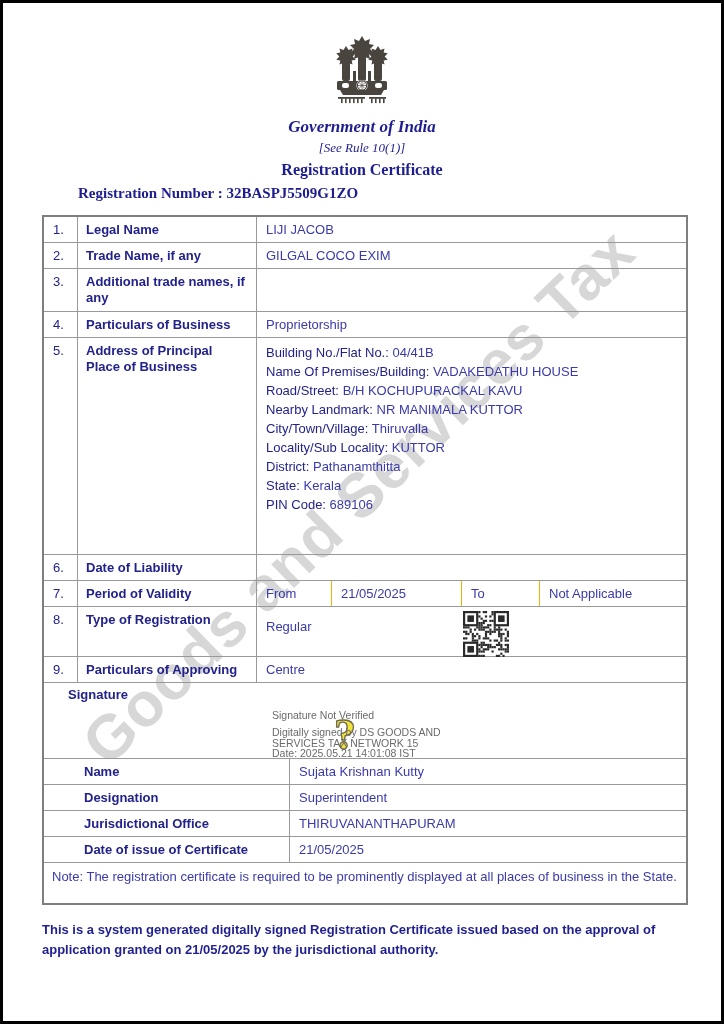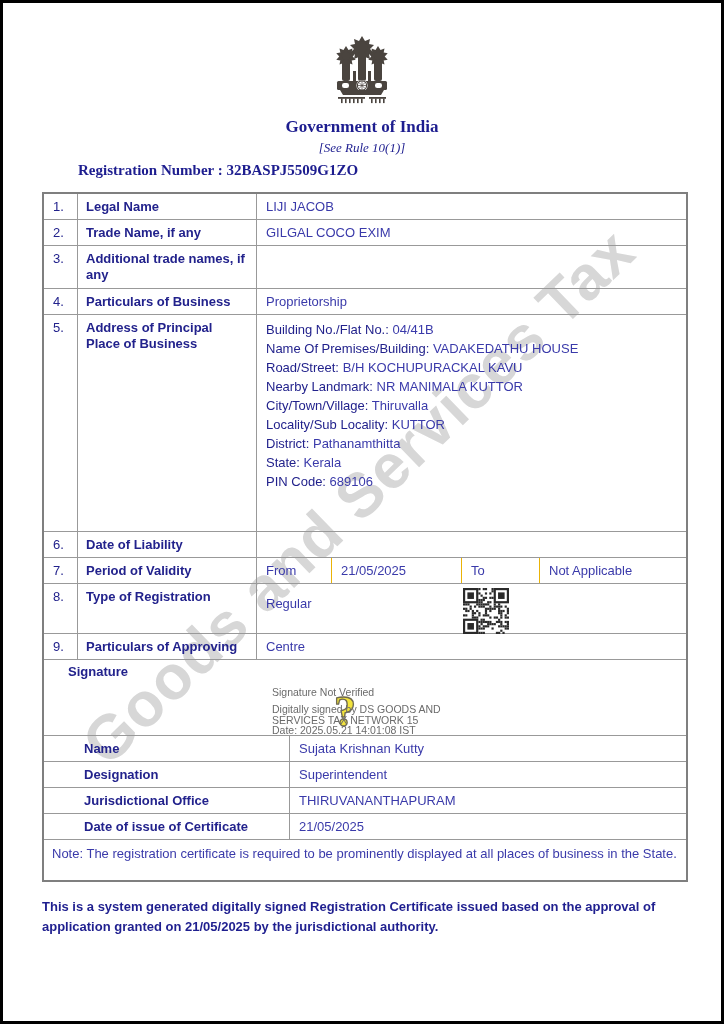--- a/index.html
+++ b/index.html
@@ -12,21 +12,21 @@
   .watermark{
     position:absolute;left:-65px;top:458px;width:840px;text-align:center;
     font-size:62px;font-weight:bold;color:#d7d7d7;
     transform:rotate(-44deg);white-space:nowrap;z-index:0;
     letter-spacing:1px;user-select:none;
   }
   .content{position:relative;z-index:1;}
   
   .header{text-align:center;padding-top:30px;color:#1d1d8f;}
   .emblem{display:inline-block;}
-  .h-gov{font-family:"Liberation Serif",serif;font-weight:bold;font-size:17px;margin-top:6px;}
+  .h-gov{font-family:"Liberation Serif",serif;font-weight:bold;font-size:17px;margin-top:6px;font-style:italic;}
   .h-form{font-family:"Liberation Serif",serif;font-weight:bold;font-size:15px;margin-top:4px;}
   .h-rule{font-family:"Liberation Serif",serif;font-style:italic;font-size:13px;margin-top:3px;}
   .h-title{font-family:"Liberation Serif",serif;font-weight:bold;font-size:16px;margin-top:5px;}
   .h-regnum{font-family:"Liberation Serif",serif;font-weight:bold;font-size:15px;
     text-align:left;padding-left:75px;margin-top:6px;color:#1d1d8f;}
   
   .tbl{margin:13px 33px 0 39px;border:2px solid #7f7f7f;font-size:13px;}
   .row{display:flex;border-top:1px solid #999;}
   .row:first-child{border-top:none;}
   .c-num{width:34px;border-right:1px solid #999;padding:5px 0 4px 9px;
@@ -115,20 +115,21 @@
             <rect x="36" y="64" width="17" height="1.8"></rect>
             <rect x="38" y="65.5" width="1.6" height="4.6"></rect>
               <rect x="42" y="65.5" width="1.6" height="4.6"></rect>
             <rect x="46" y="65.5" width="1.6" height="4.6"></rect>
               <rect x="50" y="65.5" width="1.6" height="4.6"></rect>
           </g>
         </svg>
       </span>
       <div class="h-gov">Government of India</div>
       <div class="h-rule">[See Rule 10(1)]</div>
+      <div class="h-title">Registration Certificate</div>
       <div class="h-regnum">Registration Number : 32BASPJ5509G1ZO</div>
     </div>
 
     <div class="tbl">
 
       <div class="row r-small">
         <div class="c-num">1.</div>
         <div class="c-label">Legal Name</div>
         <div class="c-value">LIJI JACOB</div>
       </div>

